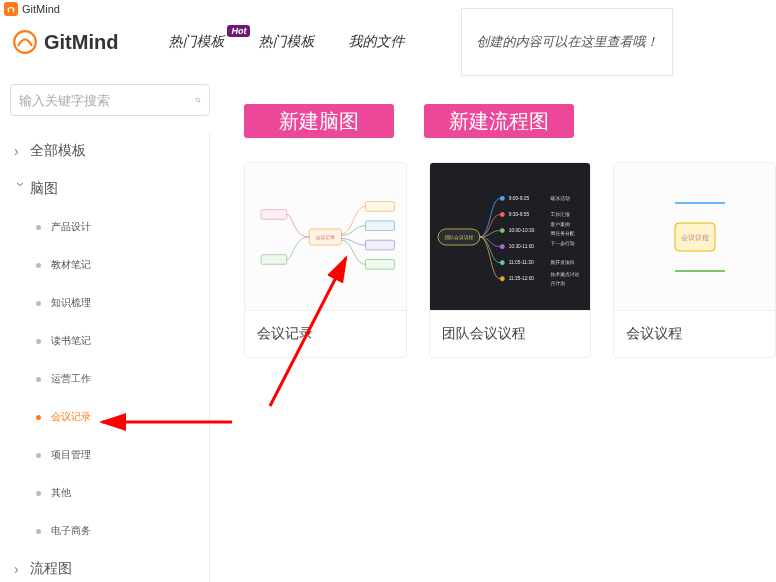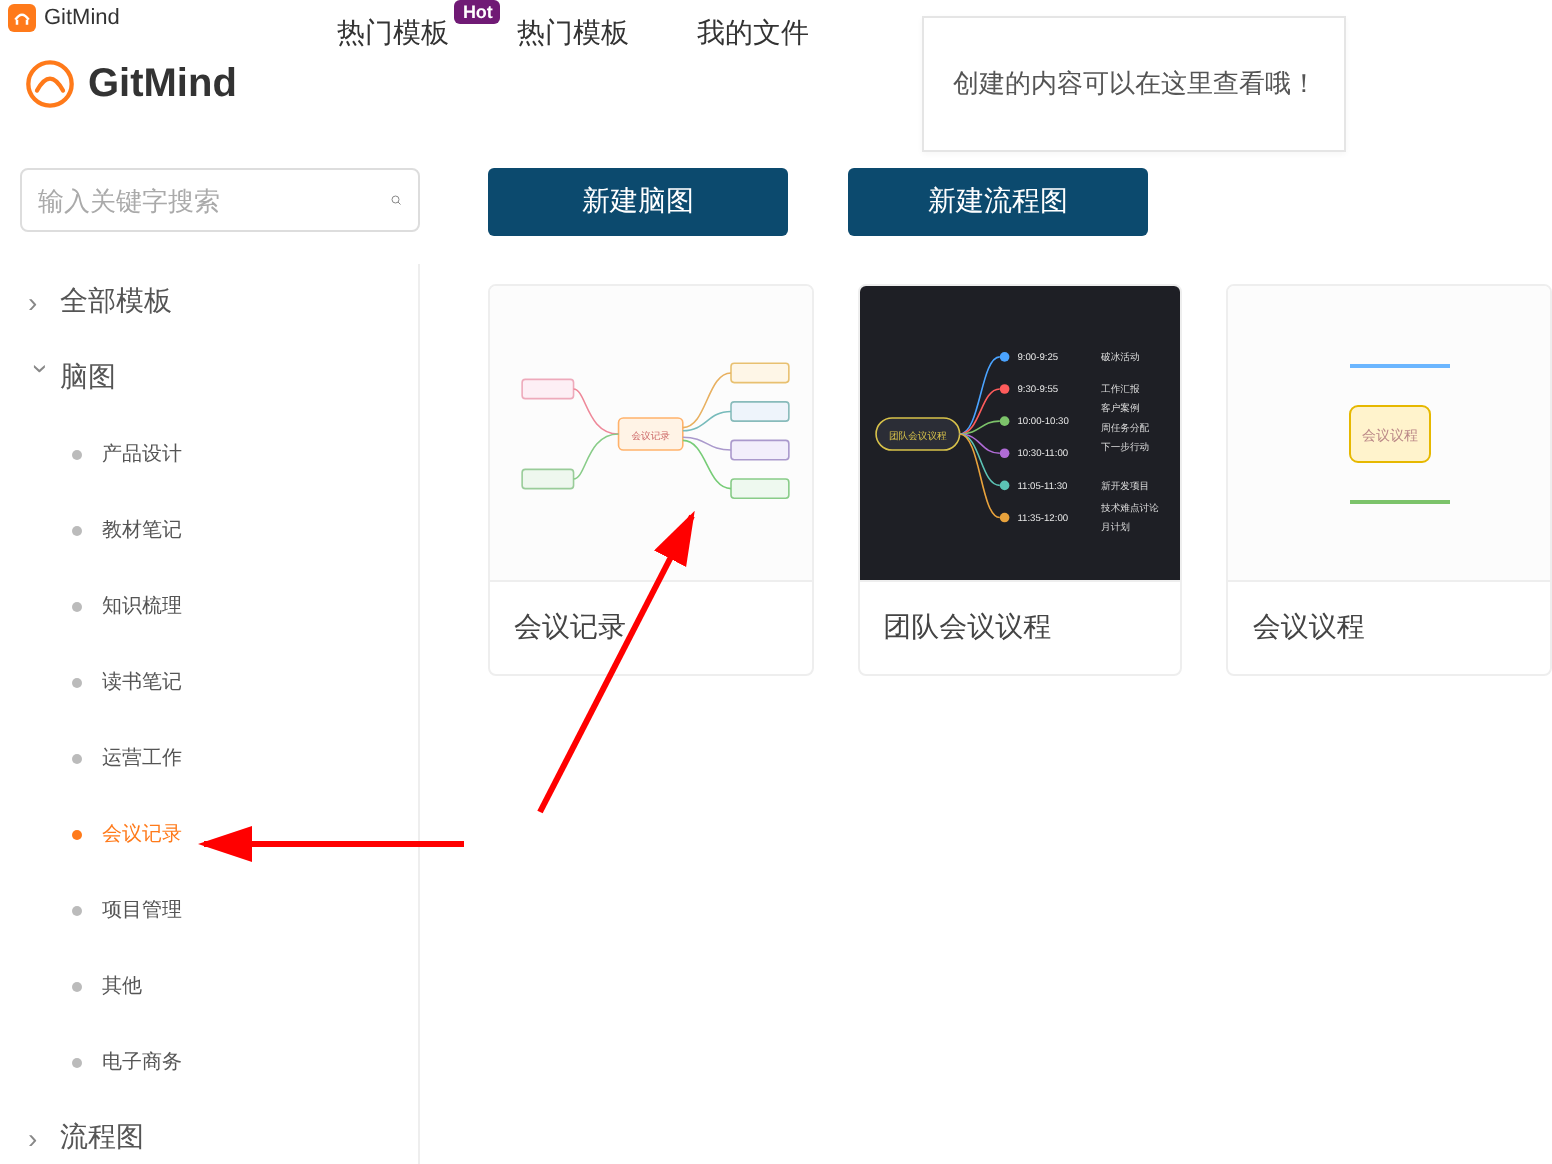--- a/index.html
+++ b/index.html
@@ -35,21 +35,21 @@
   .header {
     height: 48px;
     display: flex;
     align-items: center;
     padding: 0 12px;
     gap: 30px;
   }
   .logo { display: flex; align-items: center; gap: 6px; }
   .logo-icon { width: 26px; height: 26px; }
   .logo-text { font-size: 20px; font-weight: 600; color: #333; }
-  .nav { display: flex; align-items: flex-start; gap: 34px; margin-left: 20px; }
+  .nav { display: flex; align-items: center; gap: 34px; margin-left: 20px; font-style: italic; }
   .nav-item { position: relative; font-size: 14px; color: #333; cursor: pointer; }
   .badge-hot {
     position: absolute; top: -8px; right: -26px;
     background: #701a75; color: #fff;
     font-size: 9px; padding: 1px 4px; border-radius: 3px;
     font-weight: 600;
   }
   .tip {
     margin-left: 23px;
     border: 1px solid #e5e5e5;
@@ -98,23 +98,23 @@
     content: ""; display:inline-block; width:5px; height:5px;
     background:#bbb; border-radius:50%; margin-right:10px;
   }
   .tree-sub .tree-item.active { color: #ff7a1a; }
   .tree-sub .tree-item.active::before { background:#ff7a1a; }
   
   .main { flex: 1; padding: 18px 0 0 24px; overflow: hidden; }
   .btn-row { display: flex; gap: 30px; margin-bottom: 24px; }
   .btn {
     width: 150px; height: 34px;
-    background: #0c4a6e; color: #fff;
+    background: #ec4899; color: #fff;
     border: none; border-radius: 3px;
-    font-size: 14px; cursor: pointer;
+    font-size: 20px; cursor: pointer; margin-top: 20px;
   }
   .card-row { display: flex; gap: 22px; }
   .card {
     width: 200px;
     border: 1px solid #eee;
     border-radius: 4px;
     overflow: hidden;
     background: #fff;
     cursor: pointer;
   }

